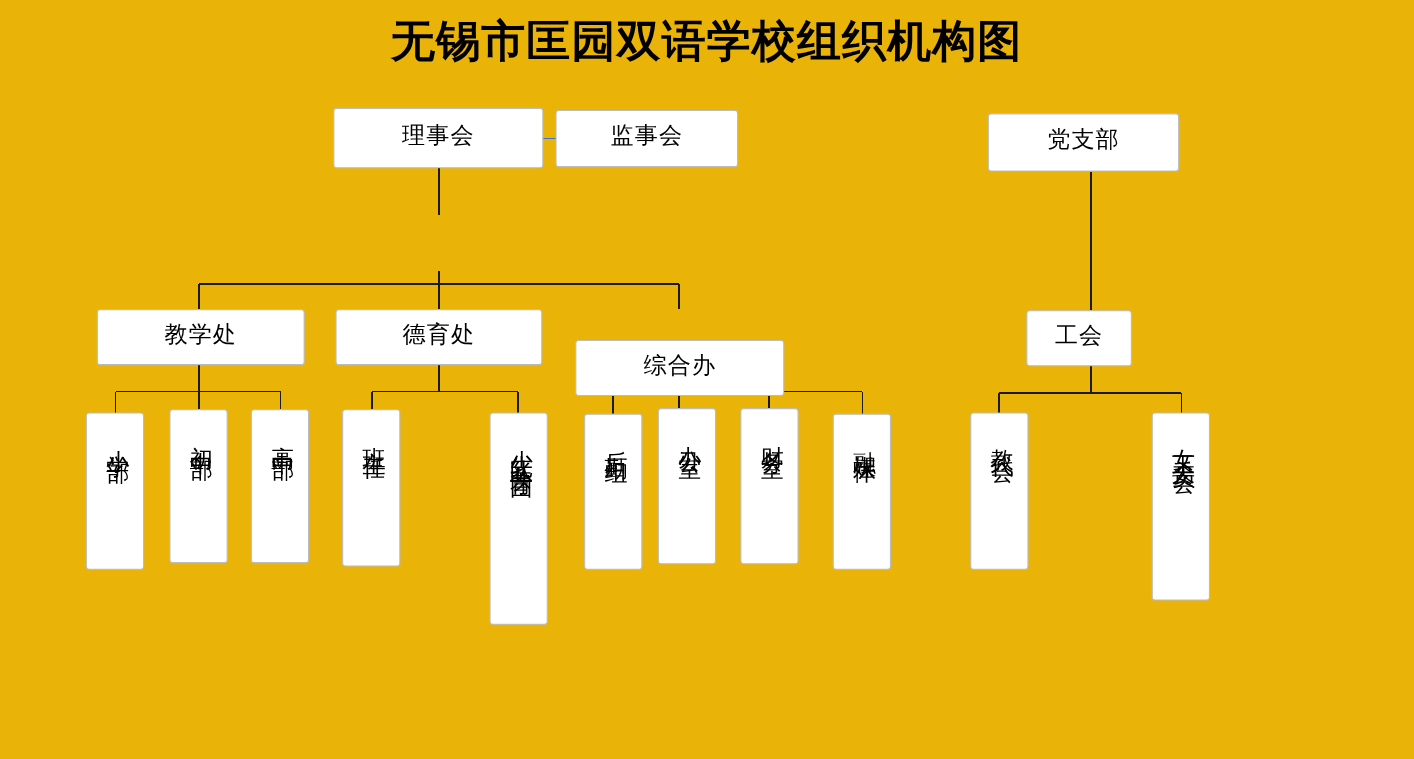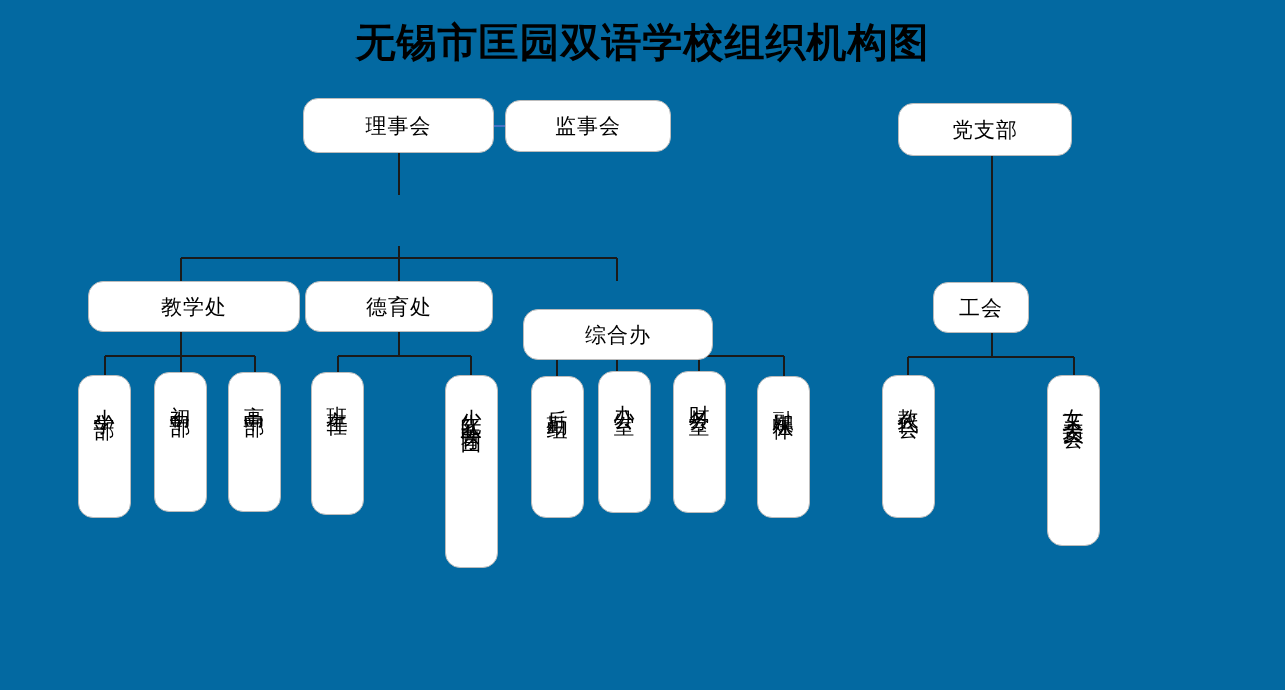--- a/index.html
+++ b/index.html
@@ -5,22 +5,22 @@
 <style>
   html, body {
     margin: 0;
     padding: 0;
     background: #ffffff;
   }
   #chart-root {
     position: relative;
     width: 1285px;
     height: 690px;
-    background: #0369a1;
-    font-family: Liberation Sans, sans-serif;
+    background: #eab308;
+    font-family: Liberation Mono, monospace;
     overflow: hidden;
   }
   #page-title {
     position: absolute;
     left: 0;
     top: 16px;
     width: 1285px;
     text-align: center;
     font-size: 40px;
     font-weight: 700;
@@ -35,21 +35,21 @@
     top: 0;
     width: 1285px;
     height: 690px;
     pointer-events: none;
   }
   .node {
     position: absolute;
     box-sizing: border-box;
     background: #ffffff;
     border: 1.4px solid #bcbcbc;
-    border-radius: 15px;
+    border-radius: 3px;
     display: flex;
     align-items: center;
     justify-content: center;
     color: #000000;
     z-index: 2;
   }
   .node .node-label {
     display: block;
     text-align: center;
     color: #000000;
@@ -128,21 +128,21 @@
 
   <div class="node horiz" style="left:505px; top:100px; width:166px; height:52px;">
     <span class="node-label">监事会</span>
   </div>
 
   <div class="node horiz" style="left:898px; top:103px; width:174px; height:53px;">
     <span class="node-label">党支部</span>
   </div>
 
 
-  <div class="node horiz" style="left:88px; top:281px; width:212px; height:51px;">
+  <div class="node horiz" style="left:88px; top:281px; width:189px; height:51px;">
     <span class="node-label">教学处</span>
   </div>
 
   <div class="node horiz" style="left:305px; top:281px; width:188px; height:51px;">
     <span class="node-label">德育处</span>
   </div>
 
   <div class="node horiz" style="left:523px; top:281px; width:190px; height:51px;margin-top:28px;">
     <span class="node-label">综合办</span>
   </div>

